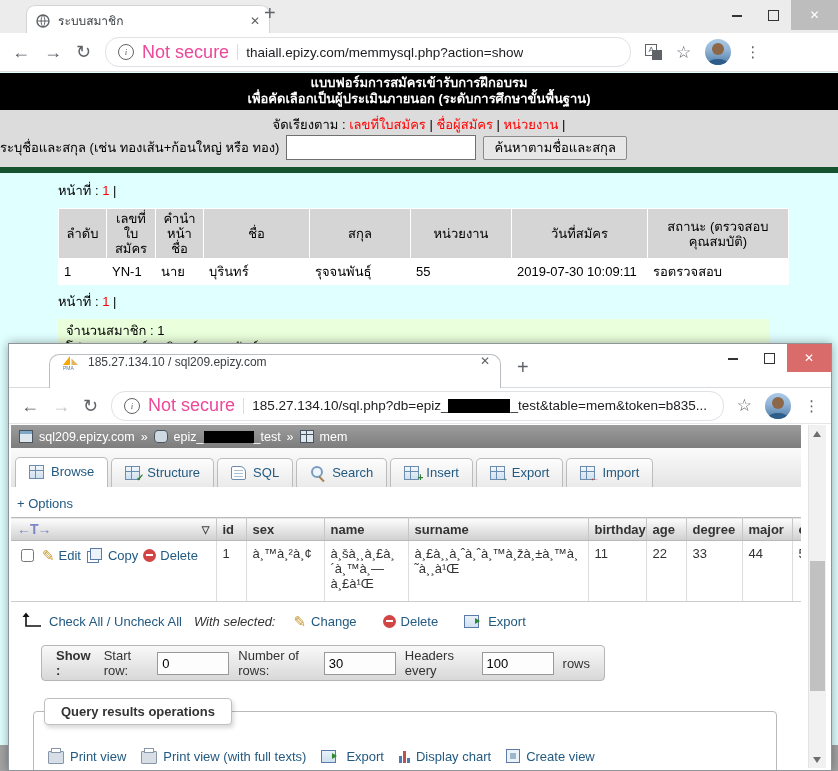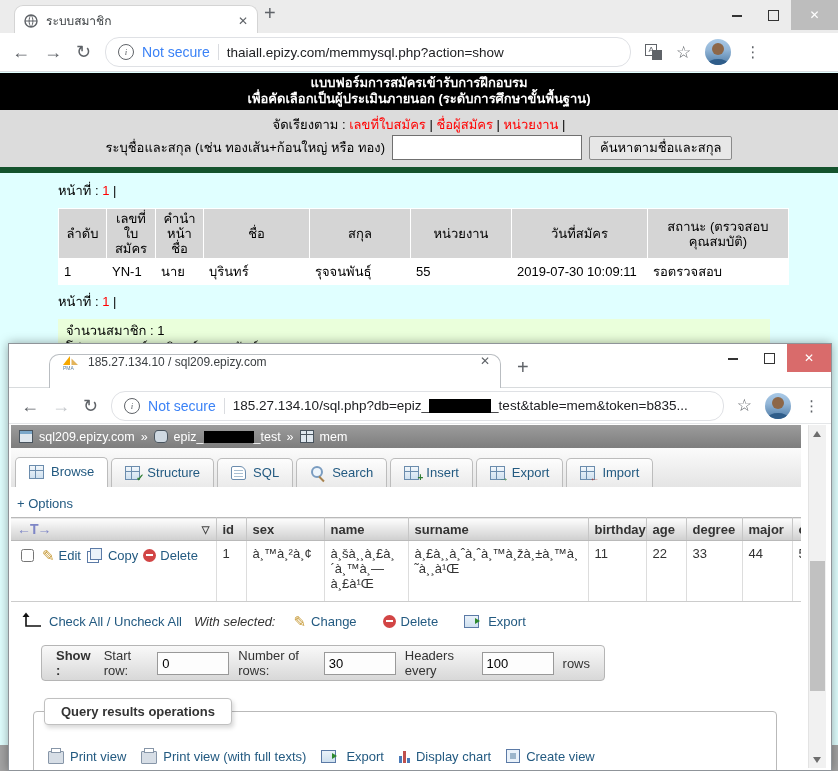--- a/index.html
+++ b/index.html
@@ -5,55 +5,55 @@
   html,body{margin:0;padding:0;}
   body{width:838px;height:771px;font-family:"Liberation Sans",sans-serif;}
   #screen{position:relative;width:838px;height:771px;overflow:hidden;background:#e0ffff;}
 
   
   .ic{display:inline-block;vertical-align:middle;}
   a{text-decoration:none;cursor:pointer;}
 
   
   .tw-tabstrip{position:absolute;left:0;top:0;width:100%;height:33px;background:#ececec;z-index:2;}
-  .tw-tab{position:absolute;left:14px;top:5px;width:224px;height:29px;background:#fff;border:1px solid #d4d4d4;border-bottom:none;border-radius:9px 9px 0 0;display:flex;align-items:center;padding:0 9px;gap:8px;}
+  .tw-tab{position:absolute;left:26px;top:5px;width:224px;height:29px;background:#fff;border:1px solid #d4d4d4;border-bottom:none;border-radius:9px 9px 0 0;display:flex;align-items:center;padding:0 9px;gap:8px;}
   .tab-title{font-size:12px;color:#3c4043;flex:1;white-space:nowrap;overflow:hidden;}
   .tab-close{color:#5f6368;font-size:12px;line-height:1;}
   .newtab{position:absolute;left:264px;top:2px;font-size:20px;color:#5f6368;}
   .winctl{position:absolute;top:0;right:0;display:flex;height:30px;align-items:stretch;}
   .wc{width:36px;text-align:center;line-height:30px;color:#333;font-size:13px;}
   .wc-close-gray{width:47px;background:#bdbdbd;color:#fff;font-size:12px;}
   .wc-close-red{width:44px;background:#d96b6b;color:#fff;font-size:12px;}
   .wc-min i{display:inline-block;width:10px;border-top:2px solid #333;vertical-align:middle;}
   .wc-max i{display:inline-block;width:9px;height:9px;border:1px solid #333;vertical-align:middle;}
 
   .tw-toolbar{position:absolute;top:33px;left:0;width:100%;height:39px;background:#fff;border-bottom:1px solid #dadce0;display:flex;align-items:center;padding:0 12px;gap:14px;box-sizing:border-box;z-index:2;}
   .navg{font-size:18px;color:#5f6368;line-height:1;}
   .navg.dis{color:#c4c7cb;}
   .omni{flex:1;height:28px;border:1px solid #dfe1e5;border-radius:14px;display:flex;align-items:center;padding:0 12px;gap:8px;background:#fff;min-width:0;}
   .i-info{width:14px;height:14px;border:1.5px solid #5f6368;border-radius:50%;color:#5f6368;font-size:9px;line-height:14px;text-align:center;font-style:italic;flex:none;font-family:"Liberation Serif",serif;}
-  .sec-label{font-size:14px;color:#3b82f6;white-space:nowrap;}
+  .sec-label{font-size:18px;color:#ec4899;white-space:nowrap;}
   .omni-div{width:1px;height:16px;background:#dadce0;flex:none;}
   .url-text{font-size:13.5px;color:#202124;white-space:nowrap;overflow:hidden;}
   .redact{display:inline-block;background:#000;vertical-align:middle;}
   .i-star{font-size:17px;color:#5f6368;}
   .i-dots{font-size:15px;color:#5f6368;letter-spacing:0;}
   .i-avatar{width:26px;height:26px;border-radius:50%;background:linear-gradient(180deg,#a9c9e6 0%,#94b7d8 40%,#4d7aa5 100%);position:relative;overflow:hidden;flex:none;}
   .i-avatar::before{content:"";position:absolute;left:7px;top:4px;width:12px;height:12px;border-radius:50%;background:#8d6748;}
   .i-avatar::after{content:"";position:absolute;left:3px;bottom:-4px;width:20px;height:10px;border-radius:50%;background:#2f5d8a;}
   .i-translate{width:17px;height:16px;position:relative;flex:none;}
   .i-translate::before{content:"A";position:absolute;left:0;top:0;width:10px;height:10px;border:1px solid #5f6368;font-size:8px;line-height:10px;text-align:center;color:#5f6368;background:#fff;}
   .i-translate::after{content:"";position:absolute;right:0;bottom:0;width:8px;height:8px;border:1px solid #5f6368;background:#5f6368;}
 
   
   .tw-page{position:absolute;top:72px;left:0;right:0;bottom:0;background:#e0ffff;font-size:13px;color:#000;z-index:1;}
   .band-black{margin-top:1px;background:#000;color:#fff;text-align:center;font-weight:bold;padding:2px 0 3px;line-height:16px;font-size:13px;}
   .band-gray{background:#dcdcdc;text-align:center;padding:4px 0 7px;line-height:21px;border-bottom:6px solid #14532d;}
   .link-red{color:#ff0000;}
-  .searchrow{display:flex;justify-content:center;align-items:center;gap:7px;}
+  .searchrow{display:flex;align-items:center;gap:7px;}
   .search-input{width:184px;height:21px;border:1px solid #707070;background:#fff;}
   .search-btn{height:24px;border:1px solid #8a8a8a;background:#e7e7e7;padding:0 10px;font-size:13px;font-family:"Liberation Sans",sans-serif;border-radius:2px;}
   .tp-content{padding:7px 0 0 58px;}
   .pageline{margin:0 0 7px;}
   .num-red{color:#ff0000;}
   table.members{border-collapse:separate;border-spacing:1px;background:#fff;}
   table.members th{background:#d5d5d5;font-weight:normal;padding:2px 4px;font-size:13px;text-align:center;vertical-align:middle;line-height:15px;}
   table.members td{background:#fff;padding:2px 5px;font-size:13px;text-align:left;}
   .greenbox{width:712px;background:#eaffdb;padding:3px 8px;line-height:17px;margin-top:4px;box-sizing:border-box;}
   .center-line{text-align:center;margin-top:8px;}

